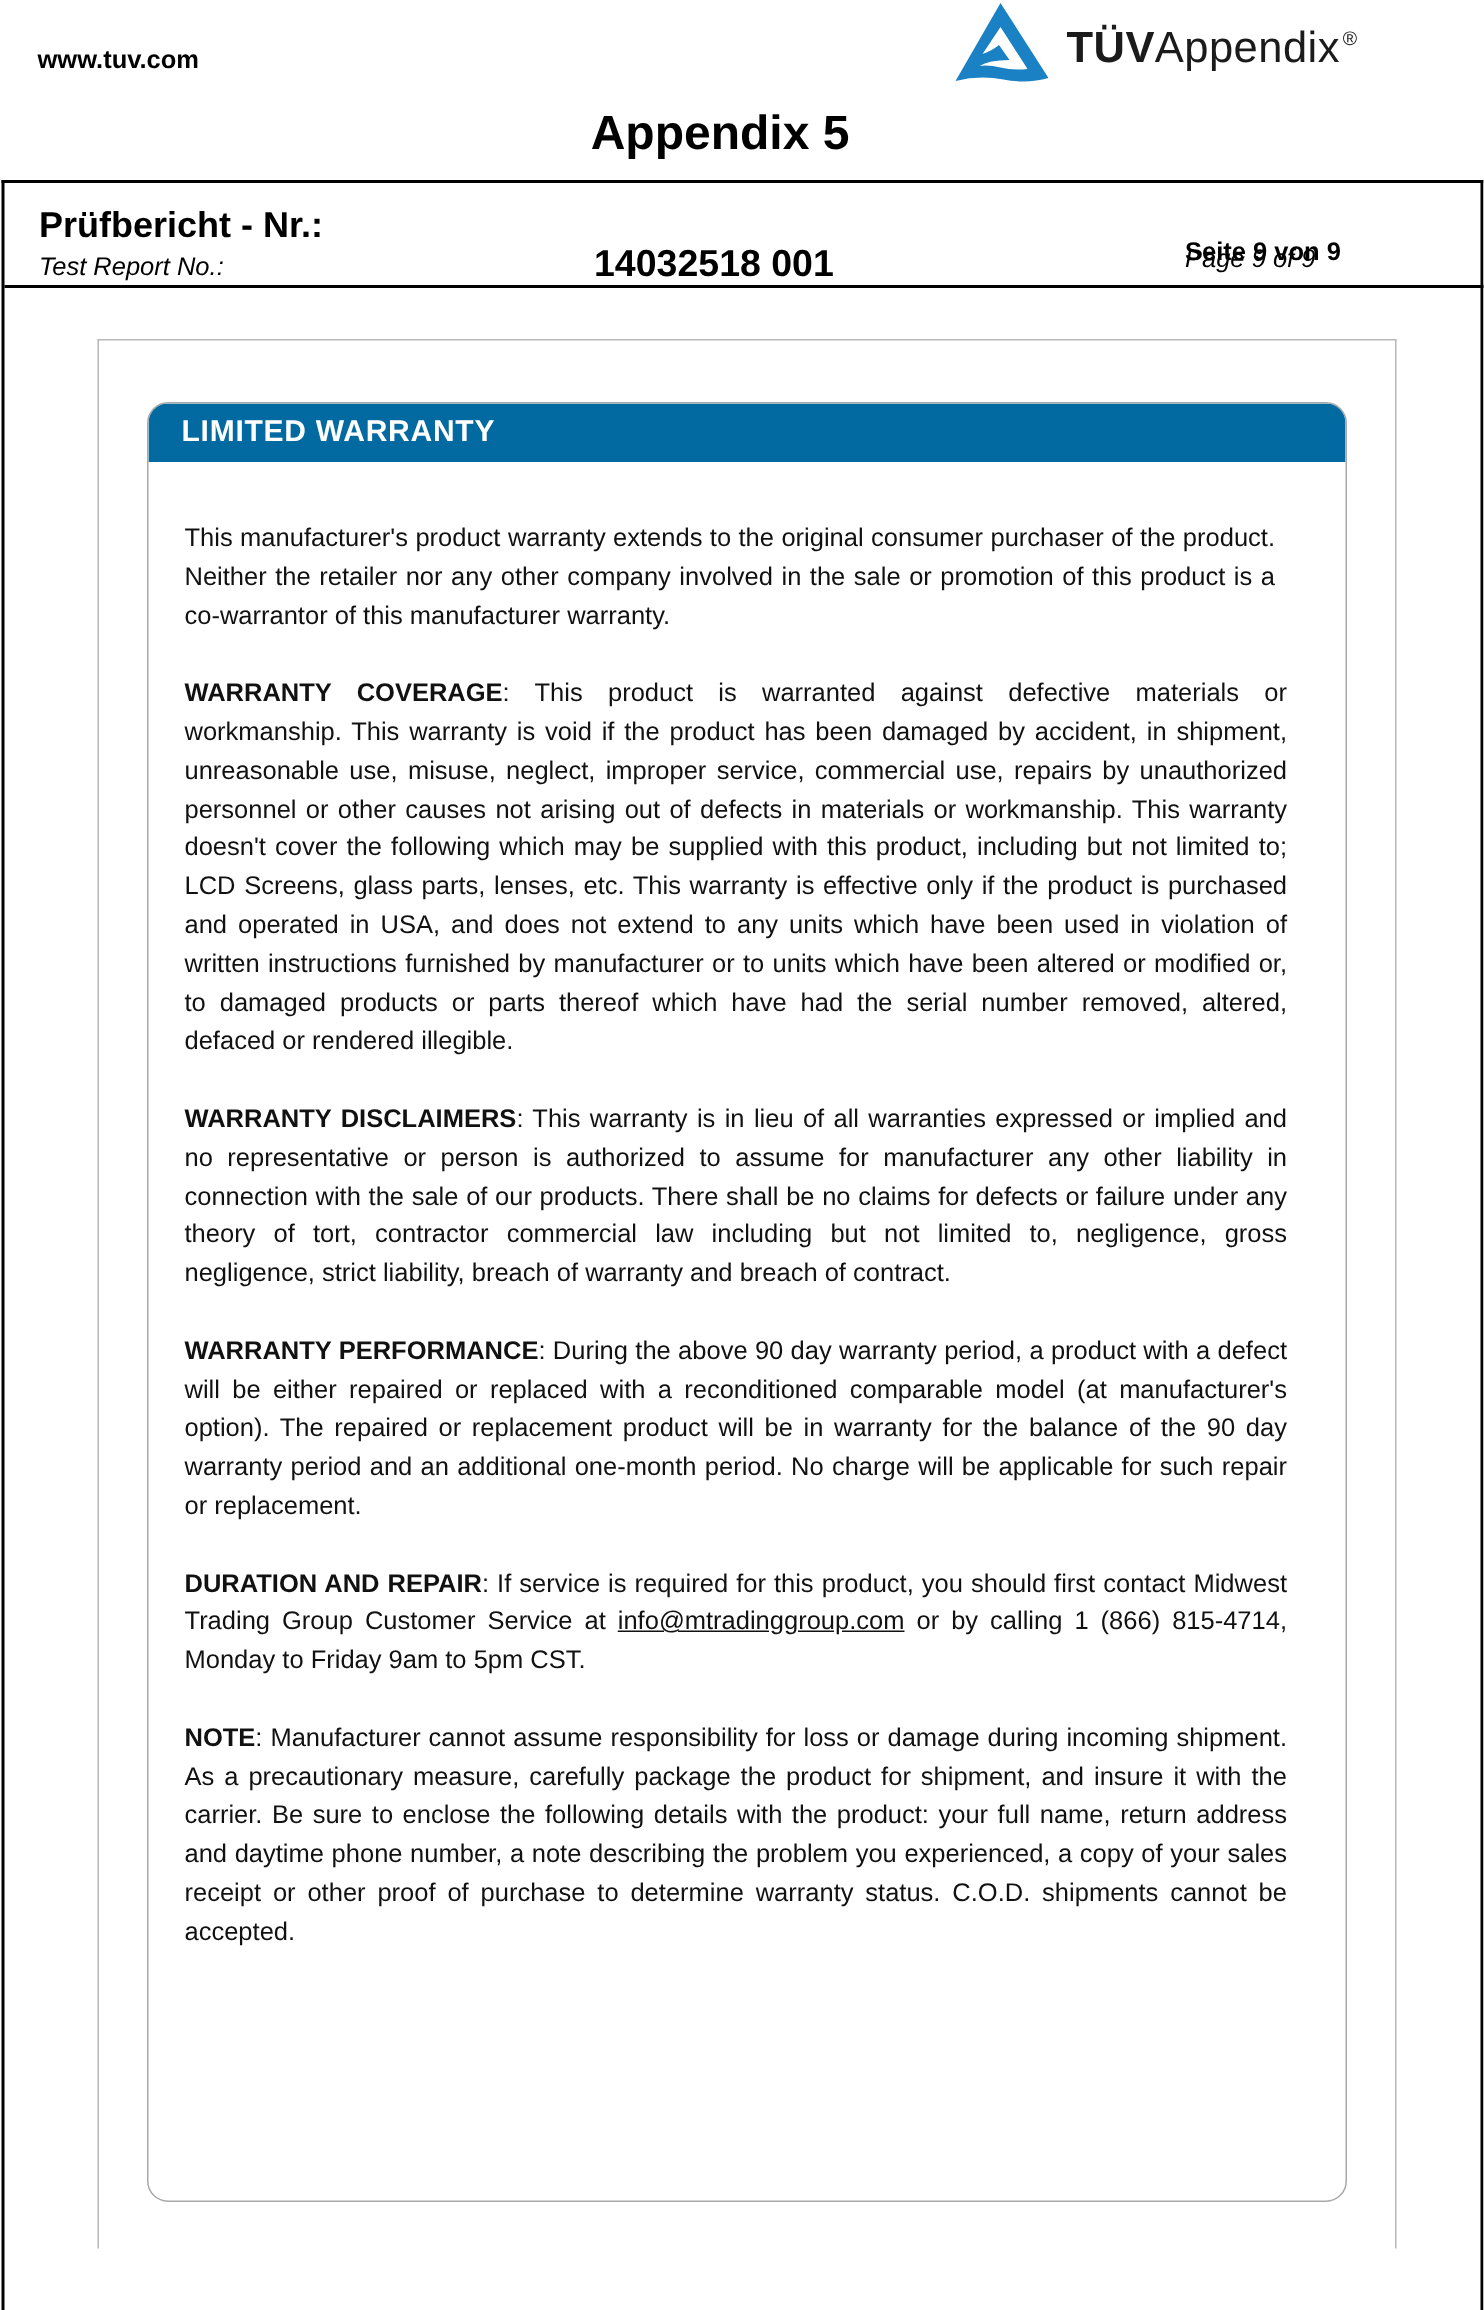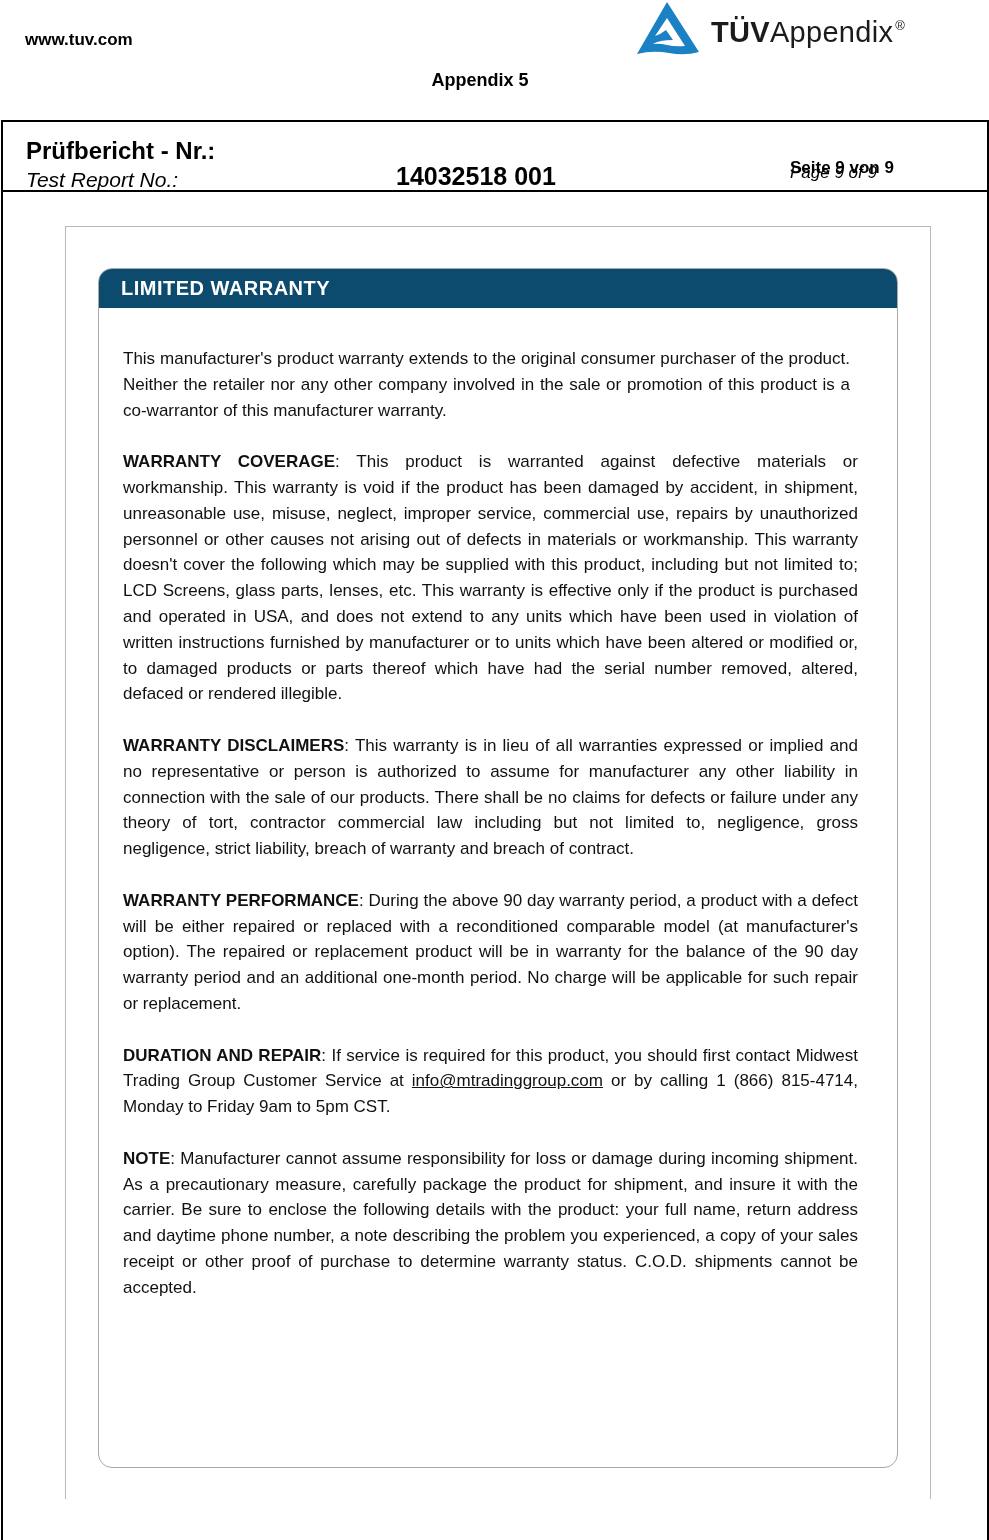--- a/index.html
+++ b/index.html
@@ -6,34 +6,34 @@
     body { width: 989px; height: 1540px; position: relative; overflow: hidden; font-family: "Liberation Sans", sans-serif; color: #000; }
 
     .site-url { position: absolute; left: 25px; top: 30px; font-size: 17px; font-weight: bold; }
 
     .logo { position: absolute; left: 633px; top: 0px; width: 330px; height: 58px; }
     .logo svg { position: absolute; left: 0; top: 0; }
     .logo-text { position: absolute; left: 78px; top: 16px; font-size: 29px; color: #1b1b1b; letter-spacing: 0.3px; white-space: nowrap; }
     .logo-text .tuv { font-weight: bold; }
     .logo-text .reg { font-size: 13px; vertical-align: top; position: relative; top: 2px; margin-left: 2px; }
 
-    .appendix { position: absolute; left: 0; width: 960px; top: 70px; text-align: center; font-size: 18px; font-weight: bold; }
+    .appendix { position: absolute; left: 0; width: 960px; top: 70px; text-align: center; font-size: 32px; font-weight: bold; }
 
     .report-box { position: absolute; left: 1px; top: 120px; width: 984px; height: 1420px; border-left: 2px solid #000; border-right: 2px solid #000; border-top: 2px solid #000; }
     .report-header { position: absolute; left: 0; top: 0; width: 984px; height: 68px; border-bottom: 2px solid #000; padding-left: 32px; }
     .rh-label-de { position: absolute; left: 23px; top: 15px; font-size: 24px; font-weight: bold; }
-    .rh-label-en { position: absolute; left: 23px; top: 46px; font-size: 21px; font-style: italic; text-align: center; }
+    .rh-label-en { position: absolute; left: 23px; top: 46px; font-size: 17px; font-style: italic; text-align: center; }
     .rh-number { position: absolute; left: 393px; top: 20px; font-size: 25px; font-weight: bold; margin-top: 20px; }
     .rh-page-de { position: absolute; left: 787px; top: 36px; font-size: 17px; font-weight: bold; }
     .rh-page-en { position: absolute; left: 787px; top: 41px; font-size: 17px; font-style: italic; text-align: right; }
 
     .scan-frame { position: absolute; left: 65px; top: 226px; width: 864px; height: 1272px; border-left: 1px solid #b8b8b8; border-right: 1px solid #b8b8b8; border-top: 1px solid #b8b8b8; }
 
     .card { position: absolute; left: 98px; top: 268px; width: 798px; height: 1198px; border: 1px solid #a9a9a9; border-radius: 14px; overflow: hidden; }
-    .card-header { position: absolute; left: 0; top: 0; width: 100%; height: 39px; background: #0c4a6e; }
+    .card-header { position: absolute; left: 0; top: 0; width: 100%; height: 39px; background: #0369a1; }
     .card-title { position: absolute; left: 22px; top: 8px; color: #fff; font-size: 20px; font-weight: bold; letter-spacing: 0.5px; }
 
     .card-body { position: absolute; left: 24px; top: 77px; width: 735px; font-size: 17px; line-height: 25.8px; text-align: justify; color: #111; }
     .card-body p { margin: 0 0 25.8px 0; }
     .card-body .intro { width: 727px; }
     .card-body .lead { font-weight: bold; }
     .card-body a { color: #111; text-decoration: underline; }
   </style>
 </head>
 <body>

